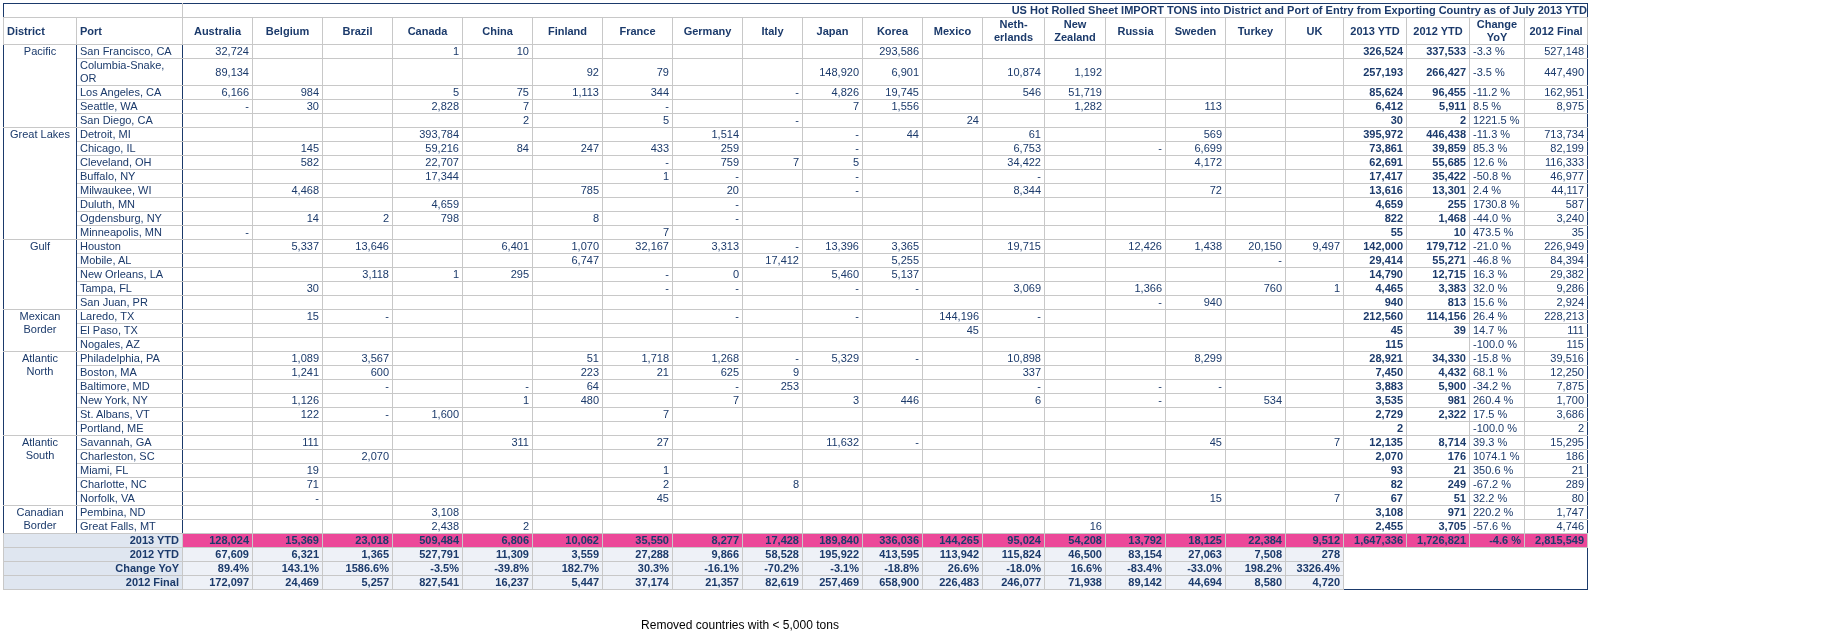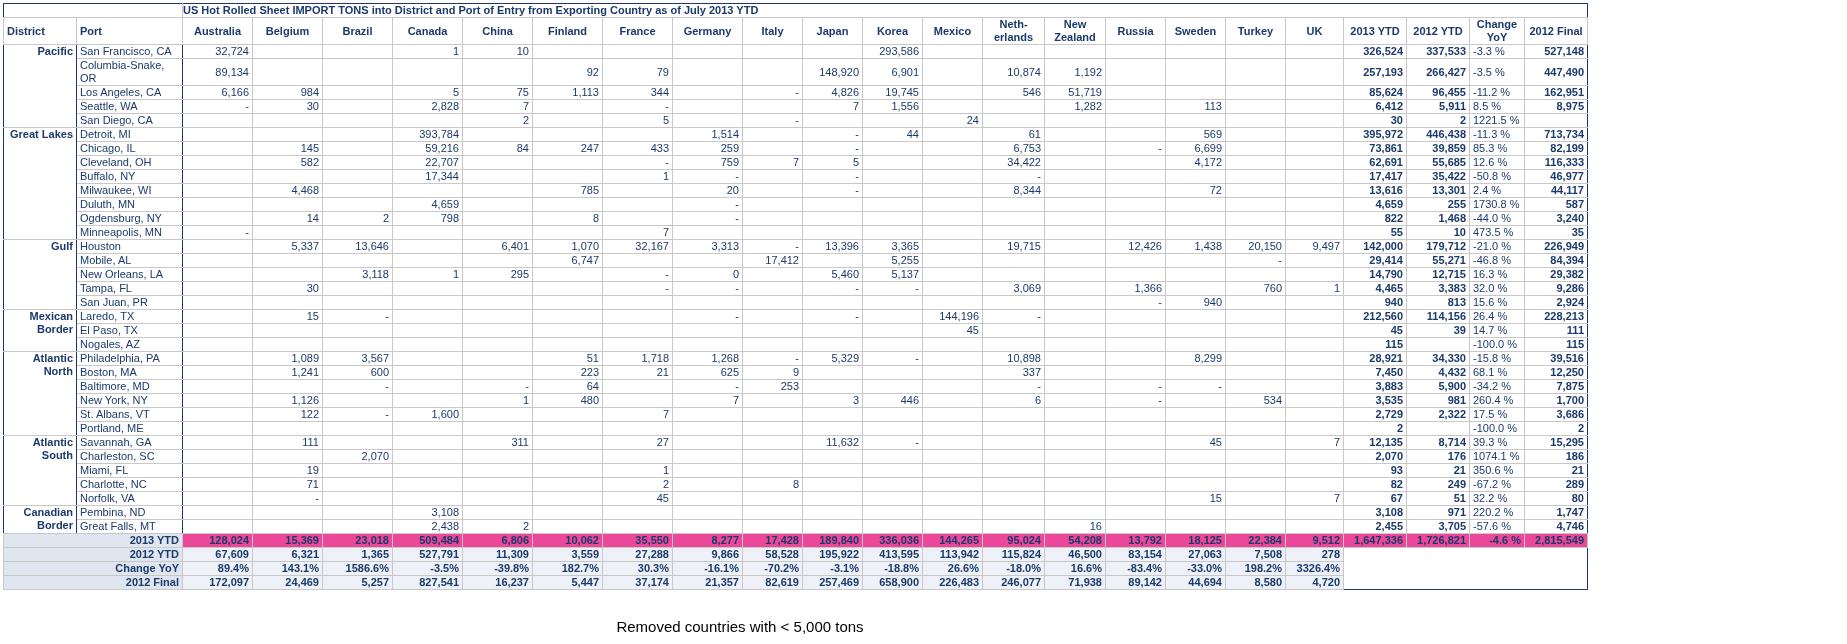--- a/index.html
+++ b/index.html
@@ -1,36 +1,36 @@
 <!DOCTYPE html>
 <html><head>
 <meta charset="utf-8">
 <style>
   html,body{margin:0;padding:0;background:#ffffff;}
   body{font-family:"Liberation Sans",sans-serif;width:1847px;height:644px;overflow:hidden;color:#000;}
   .wrap{position:relative;width:1847px;height:644px;}
   table{border-collapse:collapse;}
   #main{position:absolute;left:3px;top:3px;border:1px solid #1b3a6b;}
   #main td,#main th{border:1px solid #c8c8c8;padding:0 3px;font-size:11px;line-height:13px;height:13px;color:#1b3a6b;}
-  .title-cell{border:none !important;background:#ffffff;text-align:left;font-size:17px;font-weight:bold;color:#1b3a6b;height:26px;padding:0 !important;}
+  .title-cell{border:none !important;background:#ffffff;text-align:right;font-size:17px;font-weight:bold;color:#1b3a6b;height:26px;padding:0 !important;}
   .corner{border-top:none !important;border-left:none !important;background:#fff;}
   th.hdr{background:#ffffff;color:#1b3a6b;font-weight:bold;font-size:11px;text-align:center;vertical-align:middle;border:1px solid #1b3a6b;line-height:12px;}
   th.hdr.left{text-align:left;}
-  .district{font-weight:bold;font-size:12px;color:#1b3a6b;text-align:right;vertical-align:top;border-left:1px solid #1b3a6b !important;border-right:1px solid #1b3a6b !important;}
+  .district{font-weight:normal;font-size:12px;color:#1b3a6b;text-align:center;vertical-align:top;border-left:1px solid #1b3a6b !important;border-right:1px solid #1b3a6b !important;}
   .port{text-align:left;color:#1b3a6b;border-right:1px solid #1b3a6b !important;padding-left:4px;}
   .num{text-align:right;}
   .ytd{font-weight:bold;text-align:right;background:#ffffff;}
   .ytd.first{border-left:1px solid #1b3a6b !important;}
   .pct{font-size:10px;}
-  .final{text-align:right;font-weight:bold;border-right:1px solid #1b3a6b !important;margin-top:44px;}
+  .final{text-align:right;font-weight:normal;border-right:1px solid #1b3a6b !important;margin-top:44px;}
   tr.totrow td{background:#ec4899;font-weight:bold;border:1px solid #1b3a6b;height:15px;font-size:11px;}
   tr.totrow td.lbl{text-align:right;background:#dfe6f0;color:#1b3a6b;font-weight:bold;}
   tr.subrow td{background:#eef1f7;font-weight:bold;border:1px solid #b9c4d6;height:13px;font-size:10.5px;}
   tr.subrow td.lbl{text-align:right;background:#dfe6f0;color:#1b3a6b;}
-  .footnote{position:absolute;left:0;top:618px;width:1480px;text-align:center;font-size:15px;color:#000;}
+  .footnote{position:absolute;left:0;top:618px;width:1480px;text-align:center;font-size:12px;color:#000;}
   .rowsep td{border-top:1px solid #1b3a6b !important;}
 </style>
 </head>
 <body>
 
 <div class="wrap">
   <table id="main">
     <colgroup>
       <col style="width:73px">
         <col style="width:106px">

